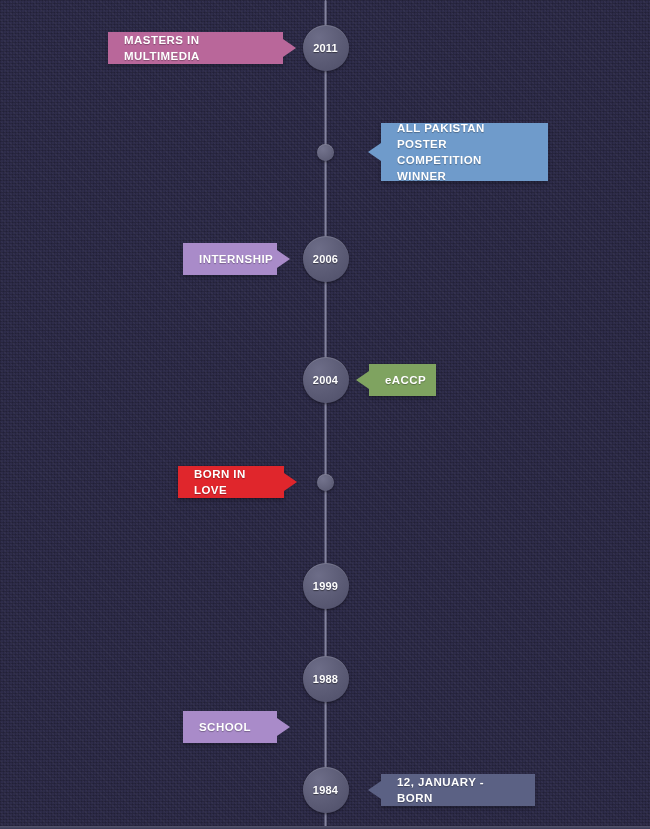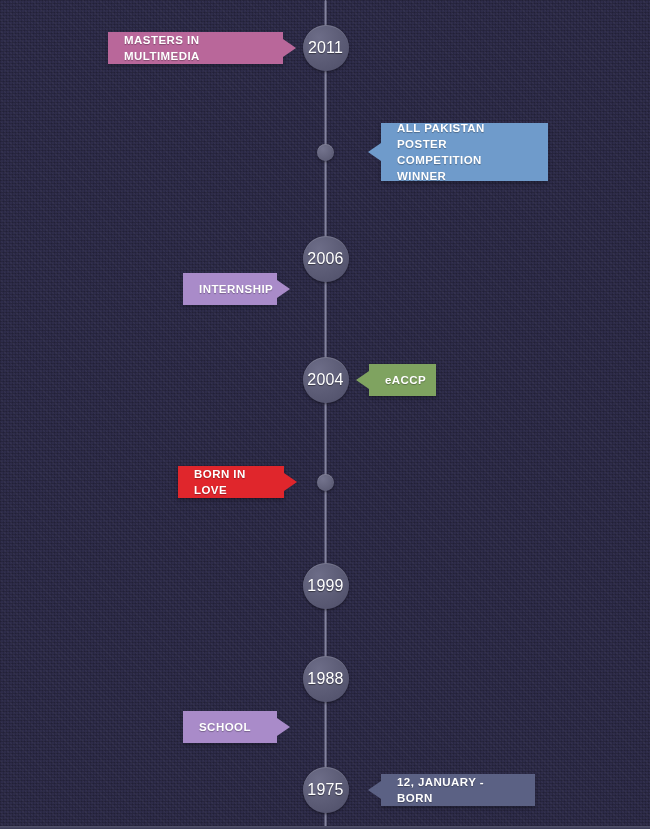--- a/index.html
+++ b/index.html
@@ -83,22 +83,22 @@
   }
   .node.small {
     width: 17px;
     height: 17px;
     margin-left: -8.5px;
     margin-top: -8.5px;
     left: 325.5px;
     background: radial-gradient(circle at 34% 28%, #74748e 0%, #63637c 55%, #55556d 100%);
   }
   .node-year {
-    font-size: 16px;
-    font-weight: normal;
+    font-size: 11px;
+    font-weight: bold;
     color: #ffffff;
     letter-spacing: 0.2px;
     text-shadow: 0 1px 1px rgba(0,0,0,0.45);
     line-height: 1;
     user-select: none;
   }
 
   
   .badge {
     position: absolute;
@@ -164,21 +164,21 @@
 
   <div class="badge right" style="left:381px; top:123px; width:167px; height:58px; background:#6f9bcb; --tipcolor:#6f9bcb;">
     <span>ALL PAKISTAN
 POSTER COMPETITION
 WINNER</span>
   </div>
   <div class="node small" style="top:152px;">
     <span class="node-year"></span>
   </div>
 
-  <div class="badge left" style="left:183px; top:243px; width:94px; height:32px; background:#a98bc9;margin-top:30px; --tipcolor:#a98bc9;">
+  <div class="badge left" style="left:183px; top:243px; width:94px; height:32px; background:#a98bc9; --tipcolor:#a98bc9;">
     <span>INTERNSHIP</span>
   </div>
   <div class="node big" style="top:259px;">
     <span class="node-year">2006</span>
   </div>
 
   <div class="badge right" style="left:369px; top:364px; width:67px; height:32px; background:#7fa360; --tipcolor:#7fa360;">
     <span>eACCP</span>
   </div>
   <div class="node big" style="top:380px;">
@@ -200,18 +200,18 @@
     <span>SCHOOL</span>
   </div>
   <div class="node big" style="top:679px;">
     <span class="node-year">1988</span>
   </div>
 
   <div class="badge right" style="left:381px; top:774px; width:154px; height:32px; background:#5b6184; --tipcolor:#5b6184;">
     <span>12, JANUARY - BORN</span>
   </div>
   <div class="node big" style="top:790px;">
-    <span class="node-year">1975</span>
+    <span class="node-year">1984</span>
   </div>
 
   <div class="footer-strip"></div>
 
 </div>
 
 </body></html>

